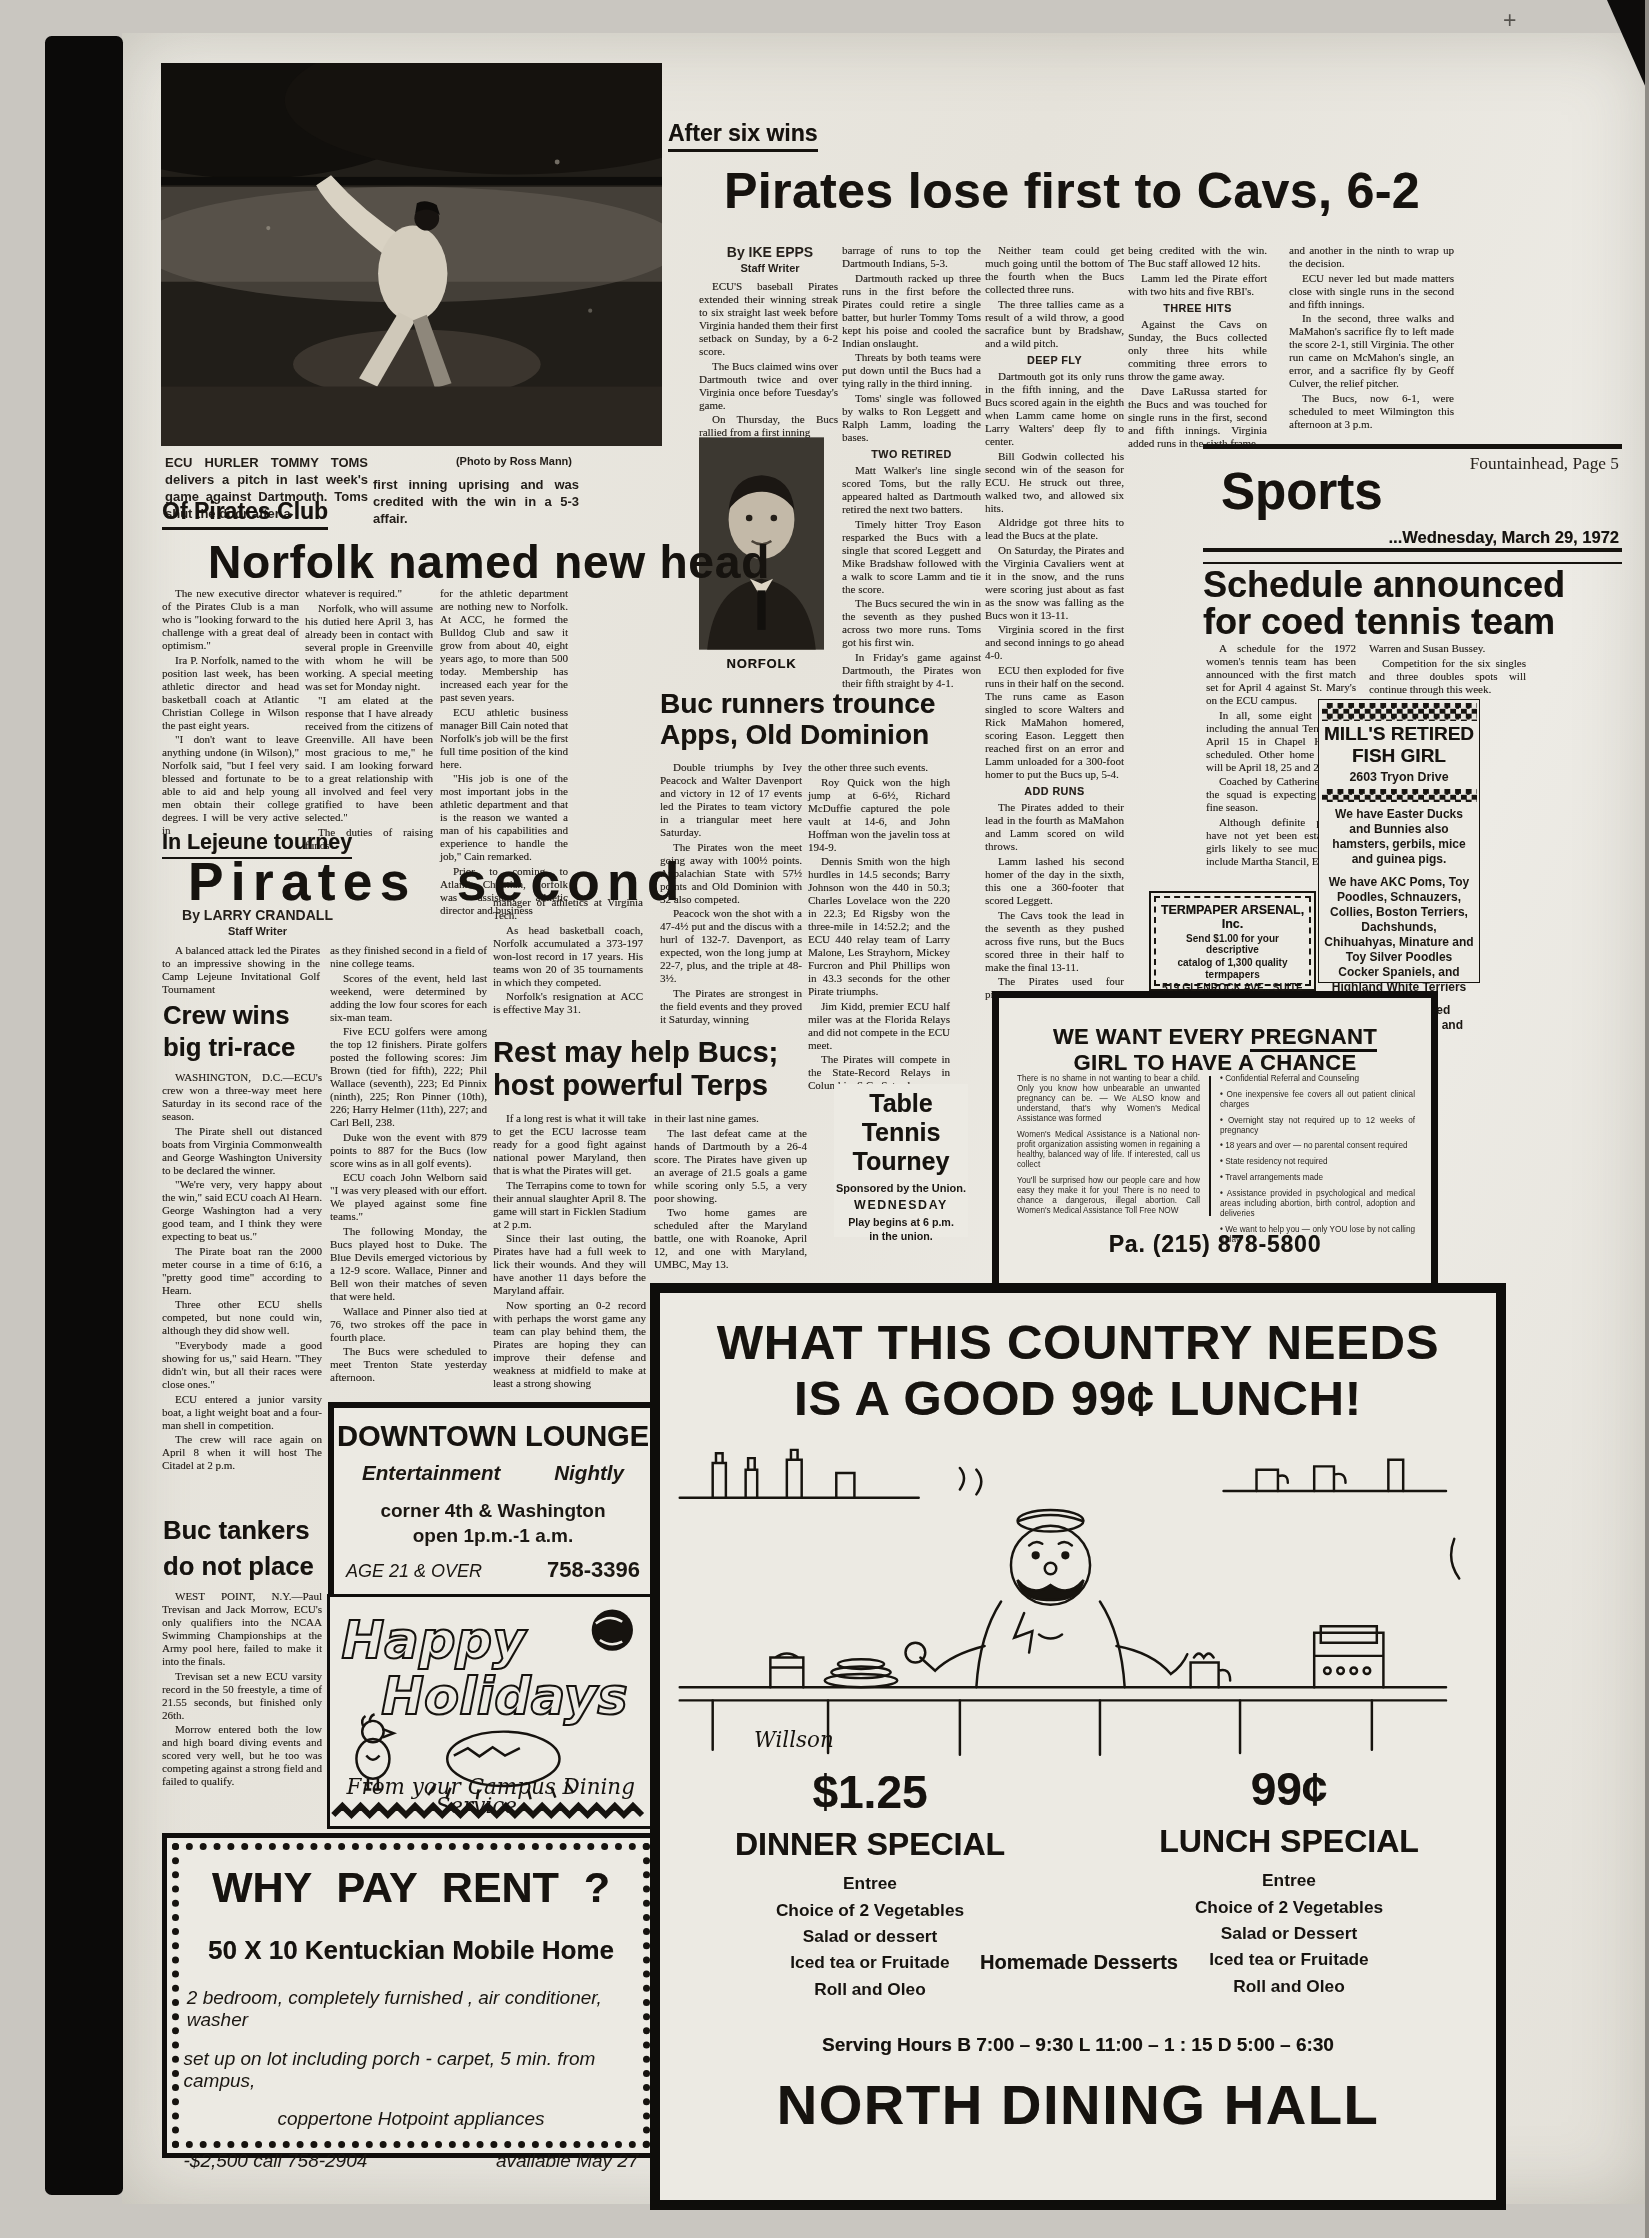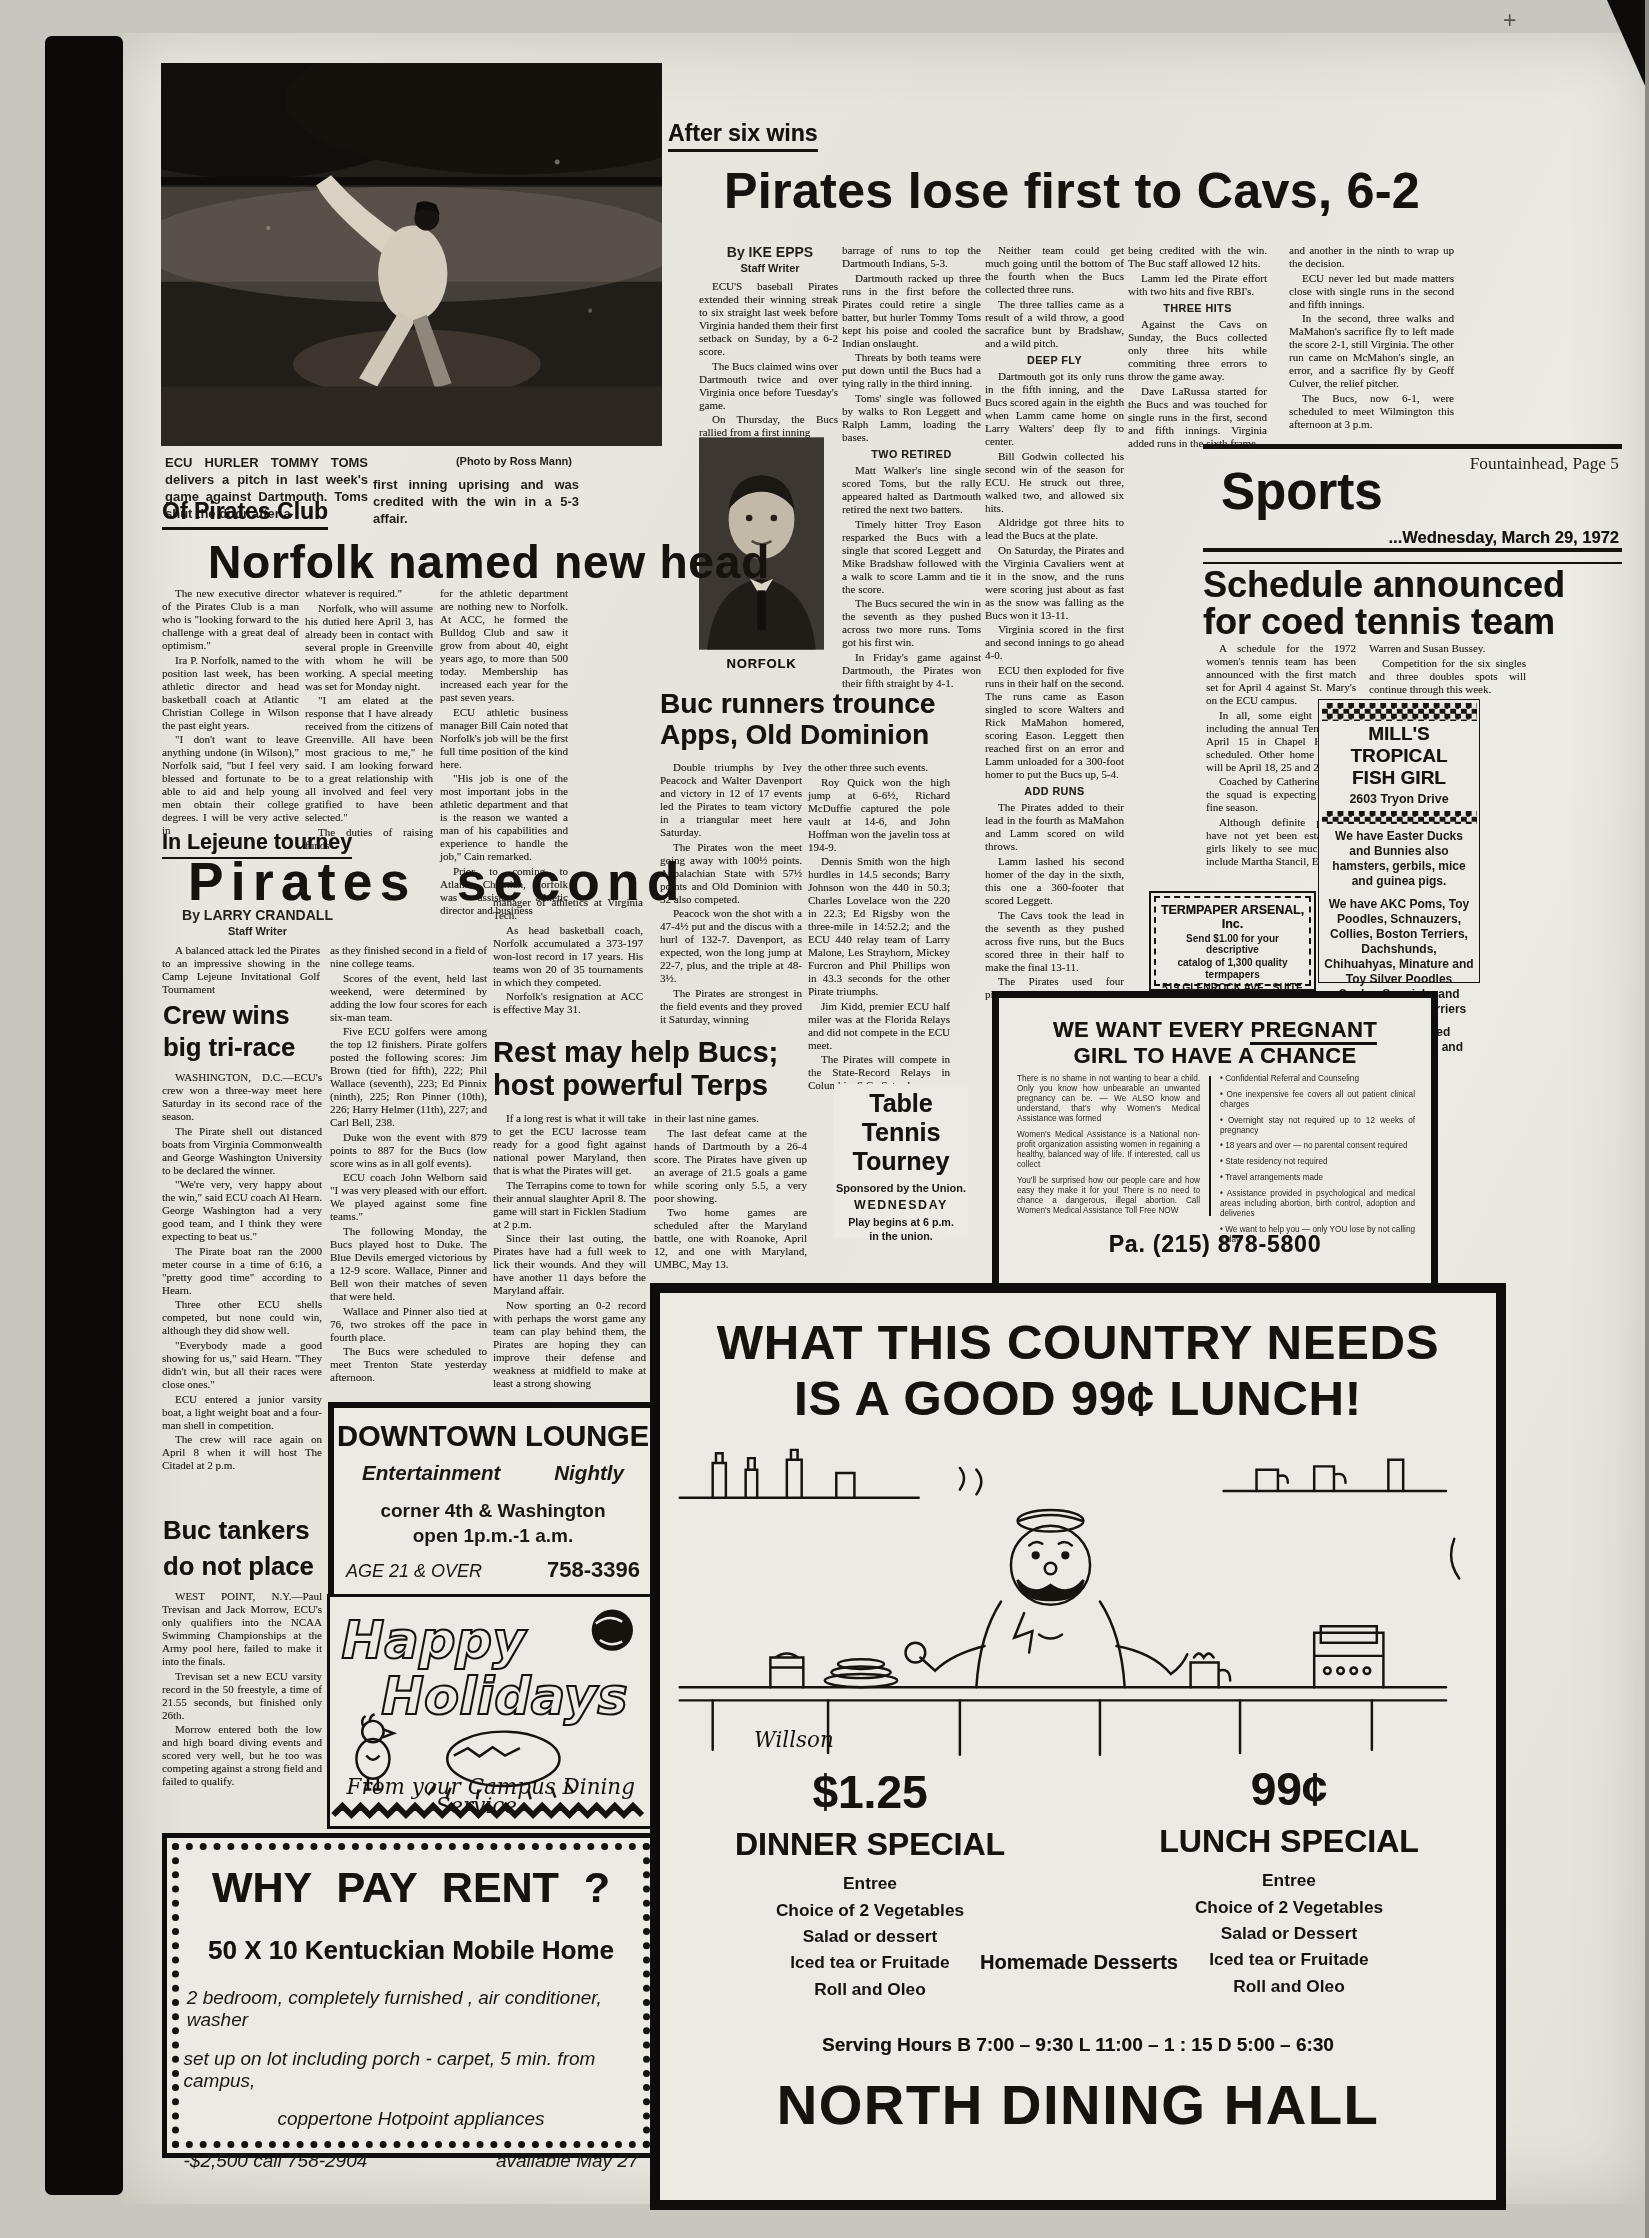--- a/index.html
+++ b/index.html
@@ -161,21 +161,21 @@
         <p>519 GLENROCK AVE., SUITE 203</p>
         <p>LOS ANGELES, CALIF. 90024</p>
         <p>(213) 477-8474  •  477-5493</p>
         <p>"We need a local salesman"</p>
       </div>
   </div>
 </div>
 
 <div class="adbox" style="left:1318px;top:699px;width:160px;height:282px;border:1.6px solid #16130f;background:#eceae3;">
   <div class="checker" style="height:18px;margin:2.5px;"></div>
-  <div class="hl ital ctr" style="position:static;font-size:19px;">MILL'S TROPICAL</div>
+  <div class="hl ital ctr" style="position:static;font-size:19px;">MILL'S RETIRED</div>
   <div class="hl ital ctr" style="position:static;font-size:19px;">FISH GIRL</div>
   <div class="ctr" style="font:bold 12.4px 'Liberation Sans',sans-serif;margin-top:2.5px;color:#1b1712;">2603 Tryon Drive</div>
   <div class="checker" style="height:13px;margin:5px 2.5px;"></div>
   <div class="mills-body">
       <p>We have Easter Ducks and Bunnies also hamsters, gerbils, mice and guinea pigs.</p>
       <p>We have AKC Poms, Toy Poodles, Schnauzers, Collies, Boston Terriers, Dachshunds, Chihuahyas, Minature and Toy Silver Poodles Cocker Spaniels, and Highland White Terriers</p>
       <p>Also Full-Blooded German Shepards and Collies</p>
     </div>
   <div class="ctr" style="font:bold 13px 'Liberation Sans',sans-serif;margin-top:6.6px;color:#1b1712;">752-6425</div>
 </div>
@@ -282,21 +282,21 @@
     <div class="hl" style="position:static;font-size:25px;">Tennis</div>
     <div class="hl" style="position:static;font-size:25px;">Tourney</div>
     <div style="font:bold 11px 'Liberation Sans',sans-serif;margin-top:5.8px;">Sponsored by the Union.</div>
     <div style="font:bold 12.4px 'Liberation Sans',sans-serif;letter-spacing:1.6px;margin-top:4.1px;">WEDNESDAY</div>
     <div style="font:bold 10.7px 'Liberation Sans',sans-serif;margin-top:4.1px;">Play begins at 6 p.m.</div>
     <div style="font:bold 10.7px 'Liberation Sans',sans-serif;margin-top:1.6px;">in the union.</div>
   </div>
 </div>
 
 <div class="adbox" style="left:992px;top:991px;width:432px;height:287px;border:7.4px solid #100e0c;background:#eceae3;">
-  <div class="hl ctr" style="position:static;font-size:22px;margin-top:19px;letter-spacing:0.4px;"><span>WE WANT EVERY </span><span style="border-bottom:3.3px solid #100e0c;">PREGNANT</span></div>
+  <div class="hl ctr" style="position:static;font-size:22px;margin-top:26px;letter-spacing:0.4px;"><span>WE WANT EVERY </span><span style="border-bottom:3.3px solid #100e0c;">PREGNANT</span></div>
   <div class="hl ctr" style="position:static;font-size:22px;letter-spacing:0.4px;">GIRL TO HAVE A CHANCE</div>
   <div class="preg" style="position:absolute;left:18px;top:76px;width:183px;">
       <p>There is no shame in not wanting to bear a child. Only you know how unbearable an unwanted pregnancy can be. — We ALSO know and understand, that's why Women's Medical Assistance was formed</p>
       <p>Women's Medical Assistance is a National non-profit organization assisting women in regaining a healthy, balanced way of life. If interested, call us collect</p>
       <p>You'll be surprised how our people care and how easy they make it for you! There is no need to chance a dangerous, illegal abortion. Call Women's Medical Assistance Toll Free NOW</p>
     </div>
   <div style="position:absolute;left:210px;top:78px;width:1.6px;height:140px;background:#16130f;"></div>
   <div class="preg bullets" style="position:absolute;left:221px;top:76px;width:195px;">
       <p>Confidential Referral and Counseling</p>
       <p>One inexpensive fee covers all out patient clinical charges</p>

